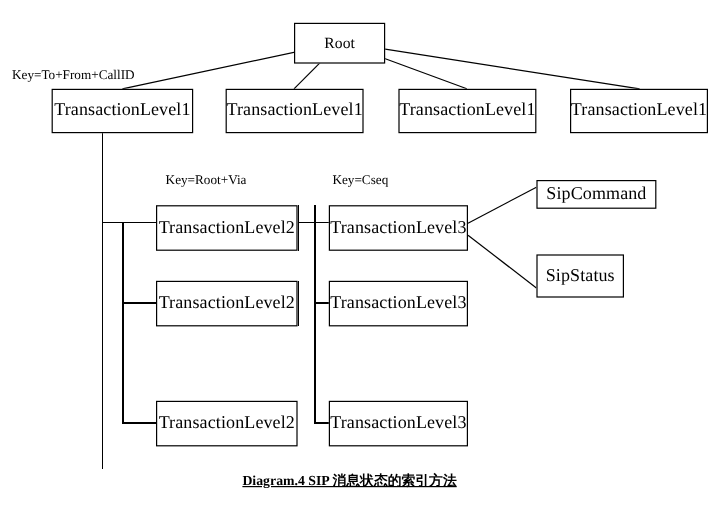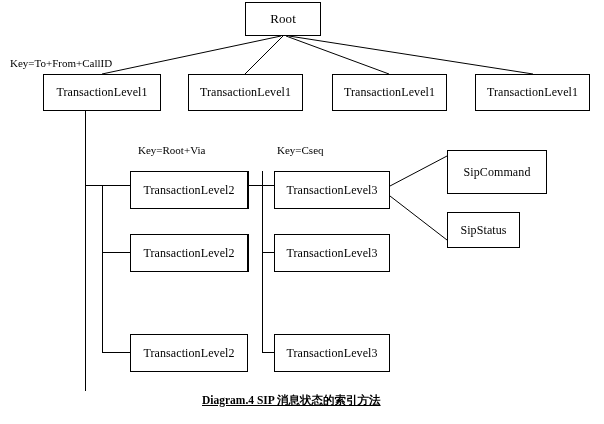--- a/index.html
+++ b/index.html
@@ -18,27 +18,27 @@
     overflow: hidden;
   }
   .node {
     position: absolute;
     box-sizing: border-box;
     border: 1px solid #000000;
     background: #ffffff;
     display: flex;
     align-items: center;
     justify-content: center;
-    font-size: 12px;
+    font-size: 15px;
     color: #000000;
     letter-spacing: 0.1px;
     white-space: nowrap;
     z-index: 3;
   }
-  .node.root { font-size: 13px; }
+  .node.root { font-size: 13px; margin-top: 17px; }
   .keylabel {
     position: absolute;
     font-size: 11px;
     color: #000000;
     white-space: nowrap;
     z-index: 4;
   }
   .caption {
     position: absolute;
     font-size: 11.5px;
@@ -128,21 +128,21 @@
   <div class="node" style="left:274px; top:171px; width:116px; height:38px;">
     <span>TransactionLevel3</span>
   </div>
   <div class="node" style="left:274px; top:234px; width:116px; height:38px;">
     <span>TransactionLevel3</span>
   </div>
   <div class="node" style="left:274px; top:334px; width:116px; height:38px;">
     <span>TransactionLevel3</span>
   </div>
 
-  <div class="node" style="left:447px; top:150px; width:100px; height:44px;text-align:right;">
+  <div class="node" style="left:447px; top:150px; width:100px; height:24px;text-align:right;">
     <span>SipCommand</span>
   </div>
   <div class="node" style="left:447px; top:212px; width:73px; height:36px;">
     <span>SipStatus</span>
   </div>
 
   <div class="keylabel" style="left:10px; top:57px;">Key=To+From+CallID</div>
   <div class="keylabel" style="left:138px; top:144px;">Key=Root+Via</div>
   <div class="keylabel" style="left:277px; top:144px;">Key=Cseq</div>
 

